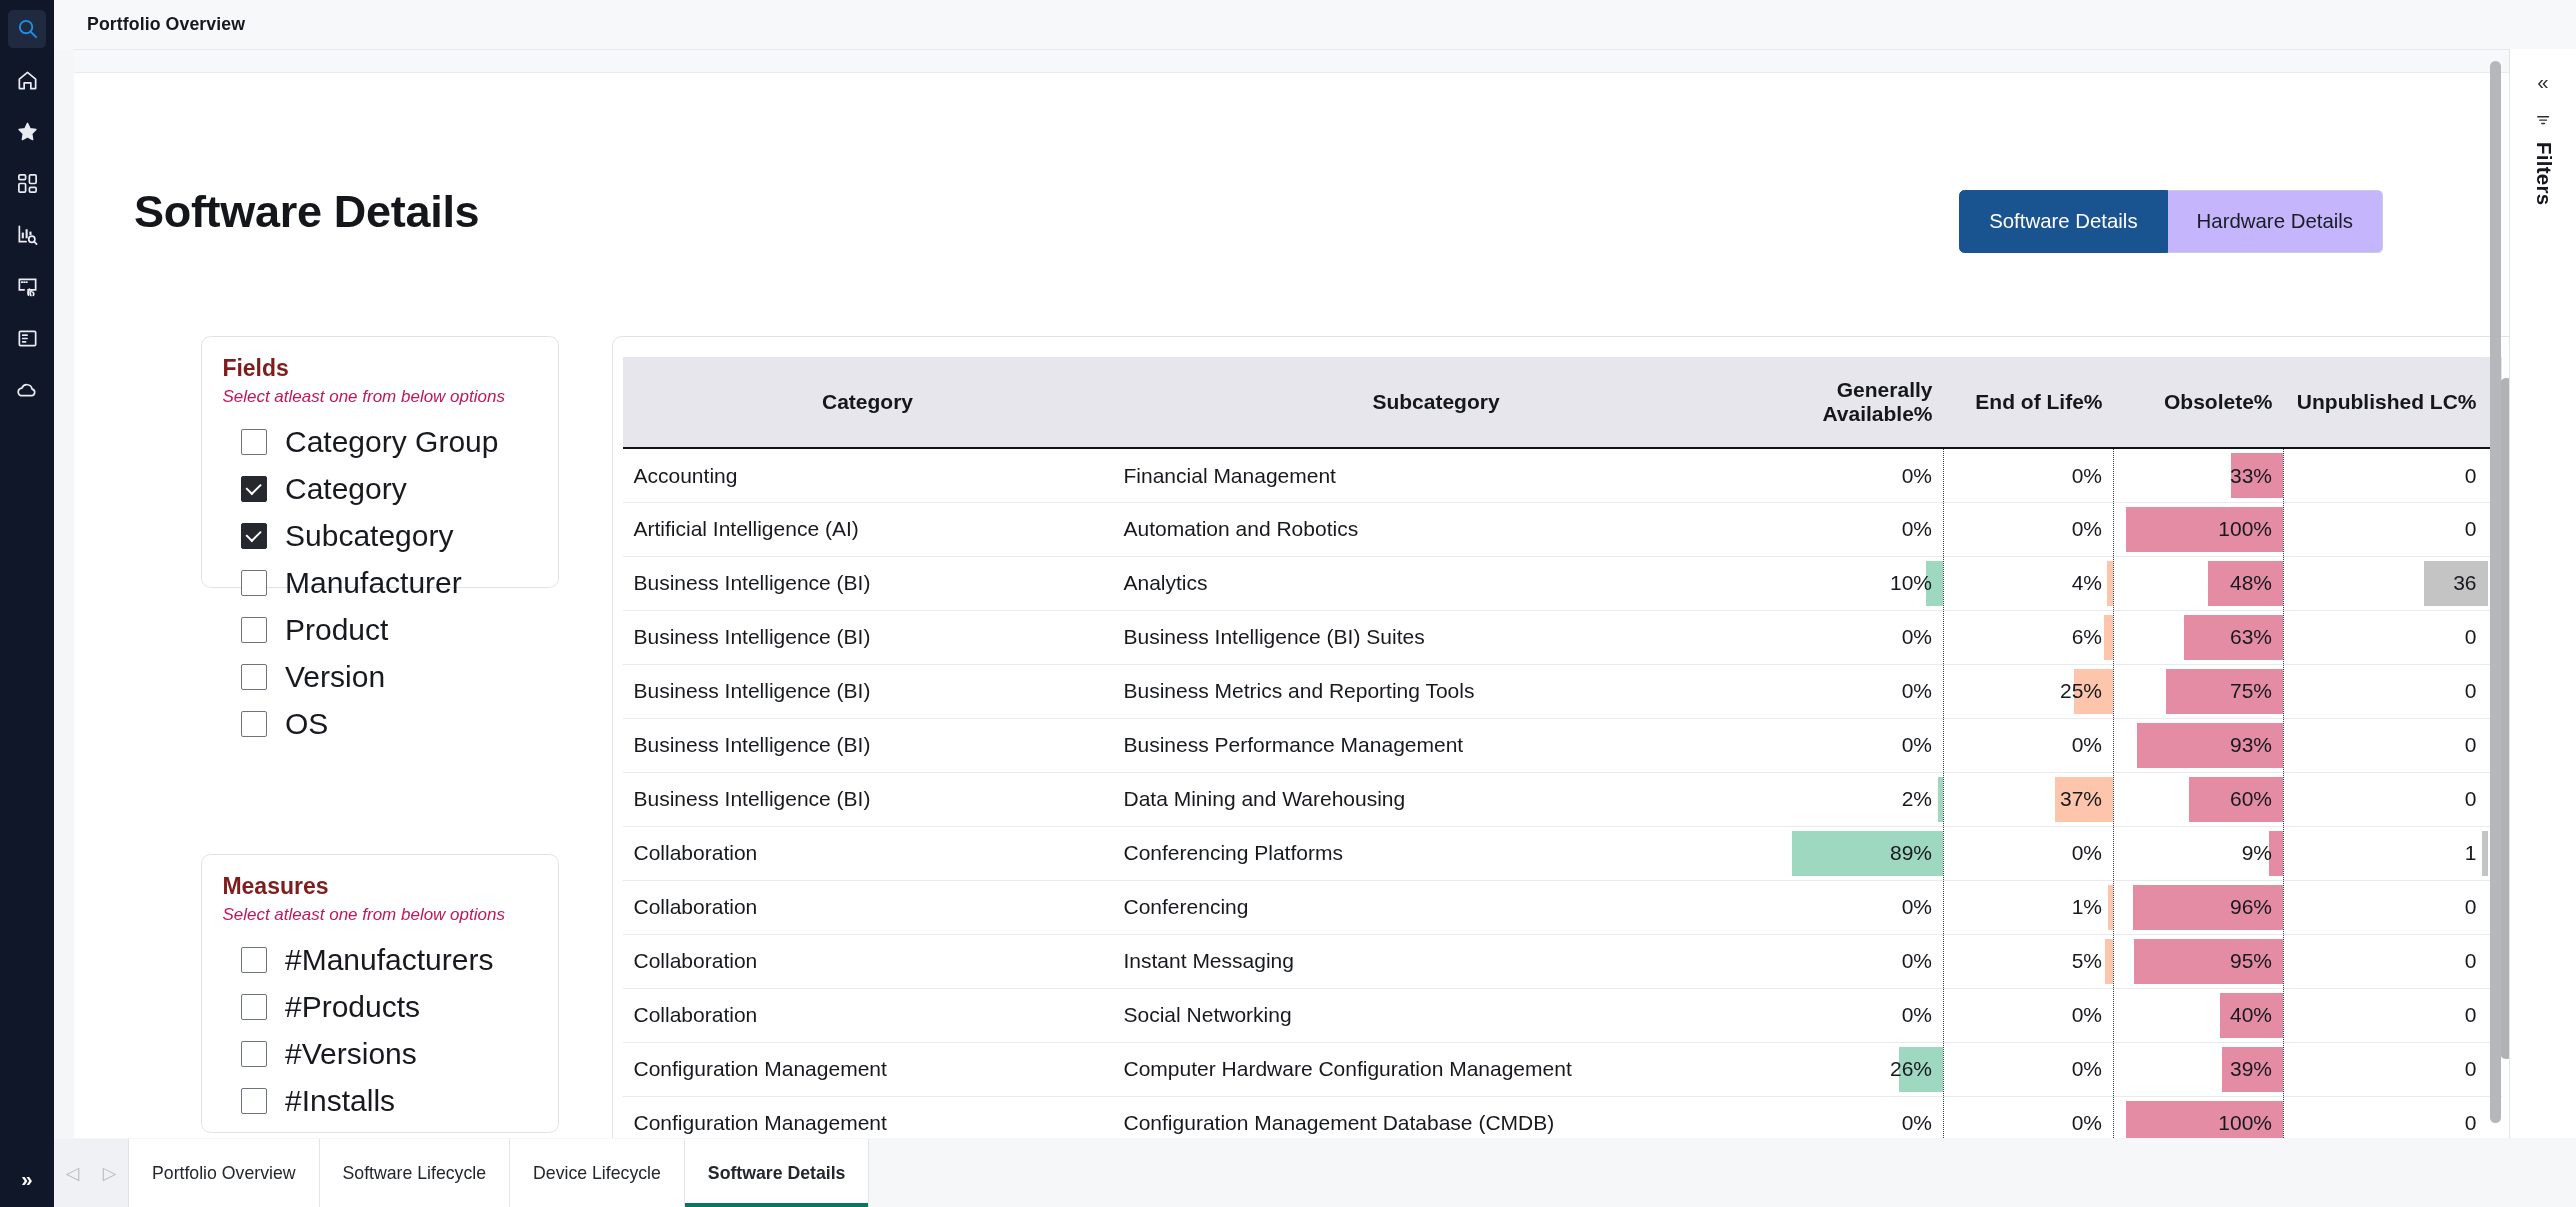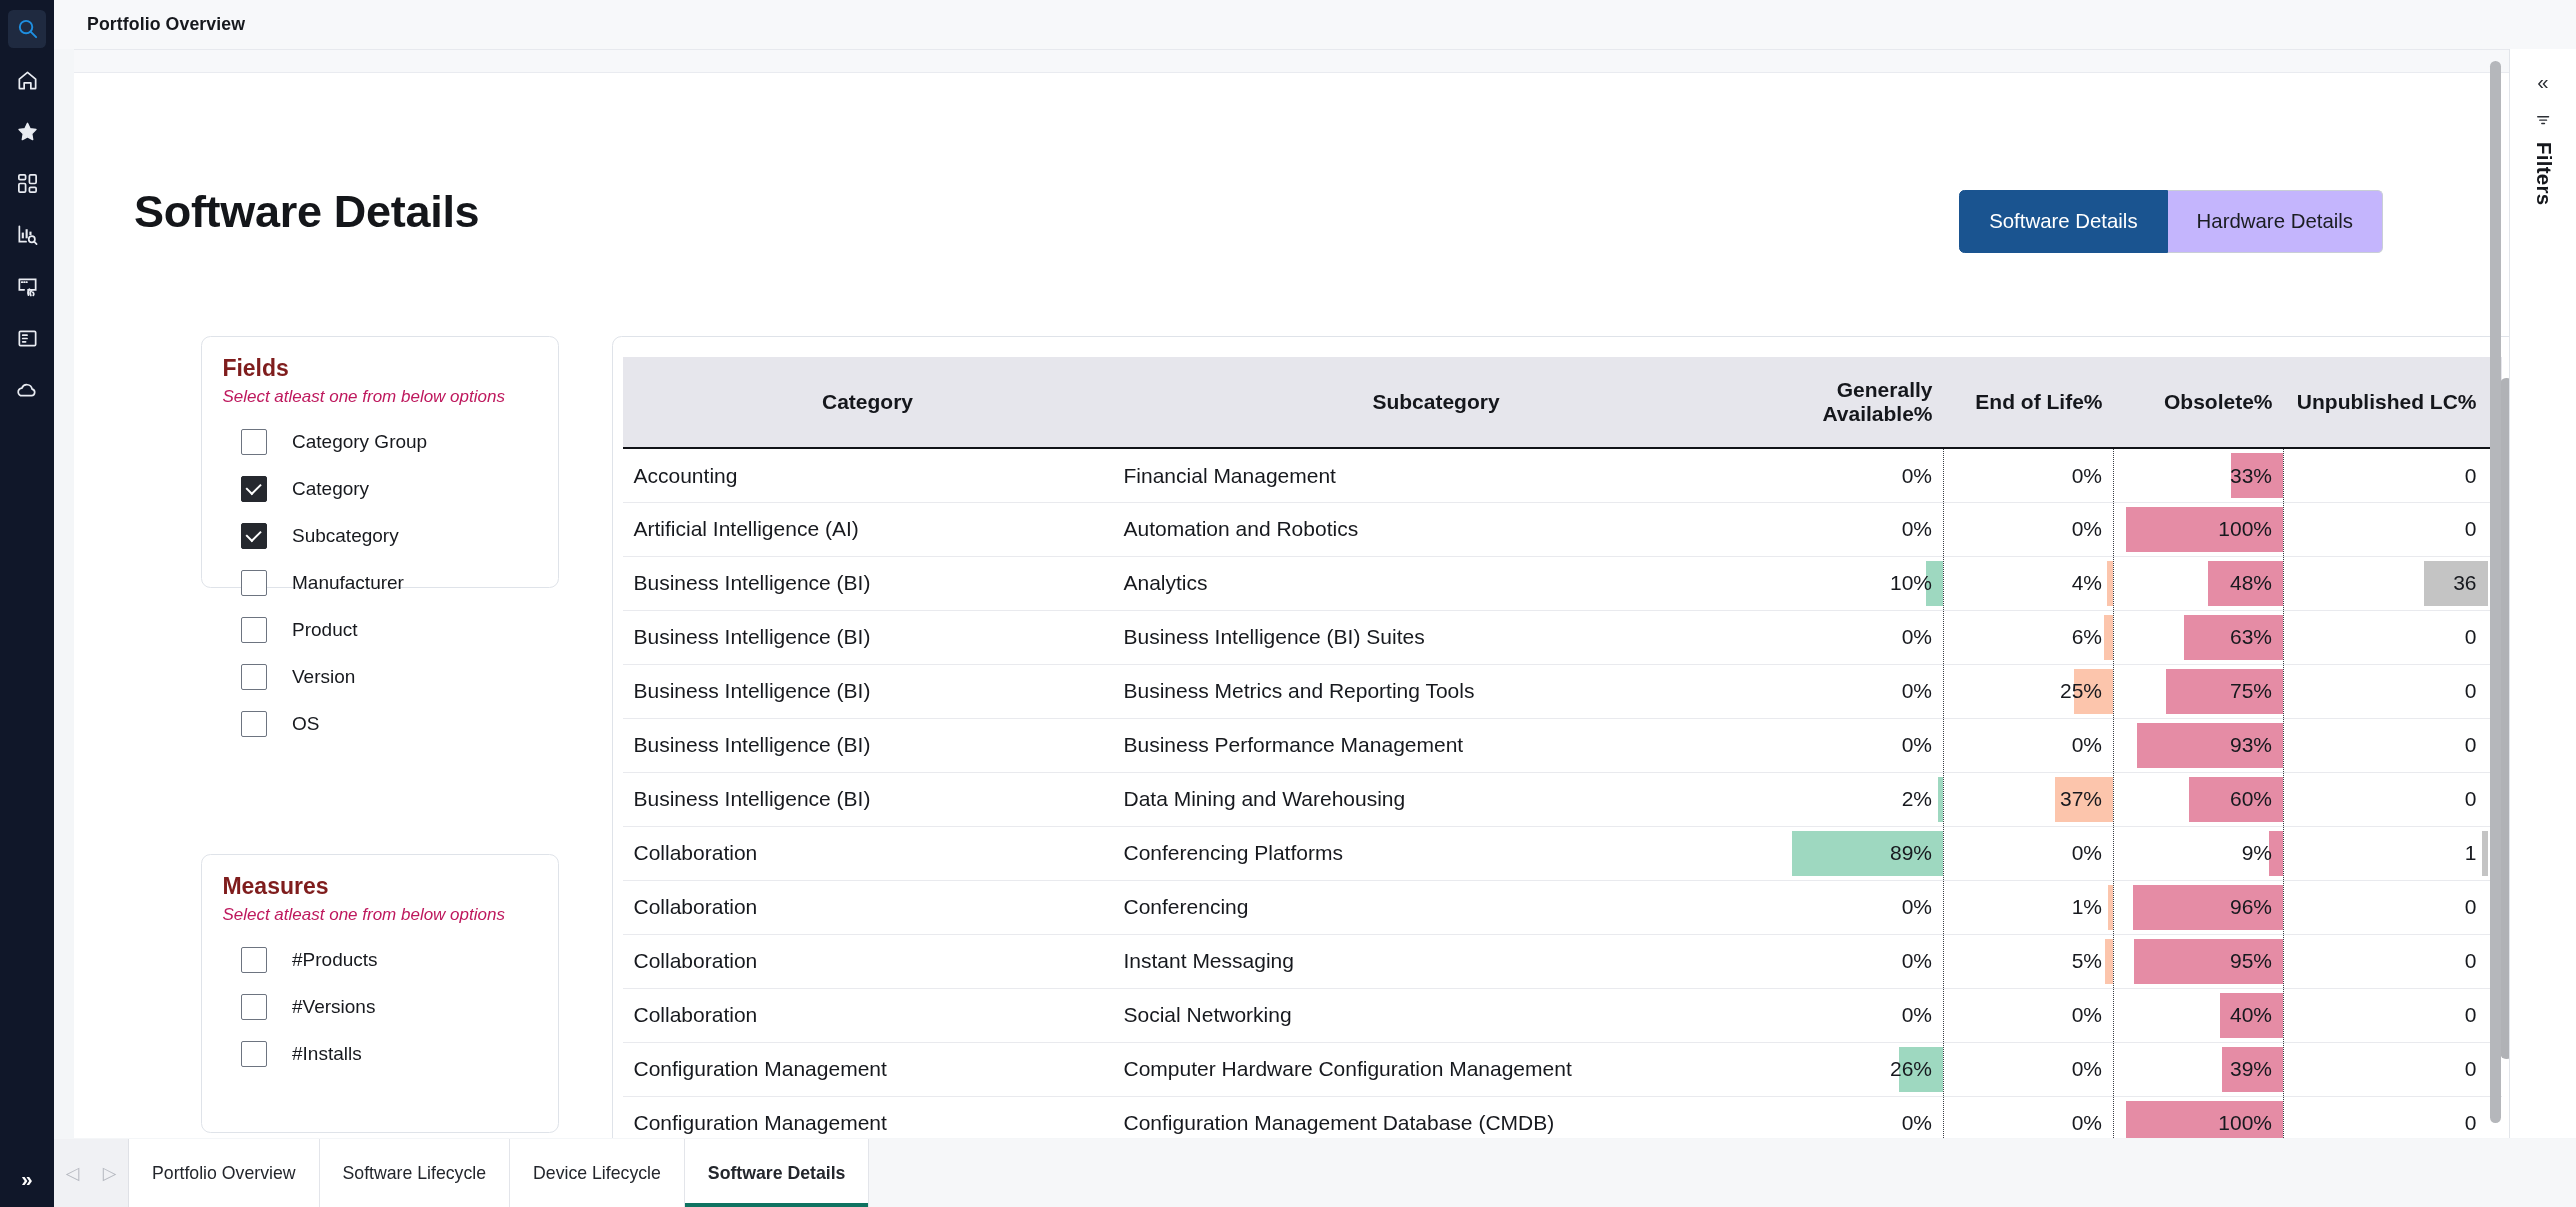--- a/index.html
+++ b/index.html
@@ -120,22 +120,22 @@
     flex: none;
   }
   .cb.on { background: #25282e; border-color: #25282e; }
   .cb.on::after {
     content: "";
     width: 12.3px; height: 6.8px;
     border-left: 2.7px solid #fff; border-bottom: 2.7px solid #fff;
     transform: rotate(-45deg) translate(0.7px,-1.4px);
   }
   .opt-label {
-    margin-left: 25px;
-    font-size: 19px; color: #17191e;
+    margin-left: 18px;
+    font-size: 30px; color: #17191e;
   }
 
   
   #table-card {
     position: absolute; left: 538px; top: 286px;
     width: 1918px; height: 841px;
     background: #ffffff; border: 0.7px solid #dfe3e9; border-radius: 9.5px;
     overflow: hidden;
   }
   #table-clip {
@@ -375,20 +375,24 @@
             <span class="cb"></span>
             <span class="opt-label">OS</span>
           </div>
         </div>
     </div>
 
     <div id="measures-card" class="card">
       <div class="card-title">Measures</div>
       <div class="card-sub">Select atleast one from below options</div>
       <div class="opt-list" id="measures-list">
+          <div class="opt-row">
+            <span class="cb"></span>
+            <span class="opt-label">#Manufacturers</span>
+          </div>
           <div class="opt-row">
             <span class="cb"></span>
             <span class="opt-label">#Products</span>
           </div>
           <div class="opt-row">
             <span class="cb"></span>
             <span class="opt-label">#Versions</span>
           </div>
           <div class="opt-row">
             <span class="cb"></span>

